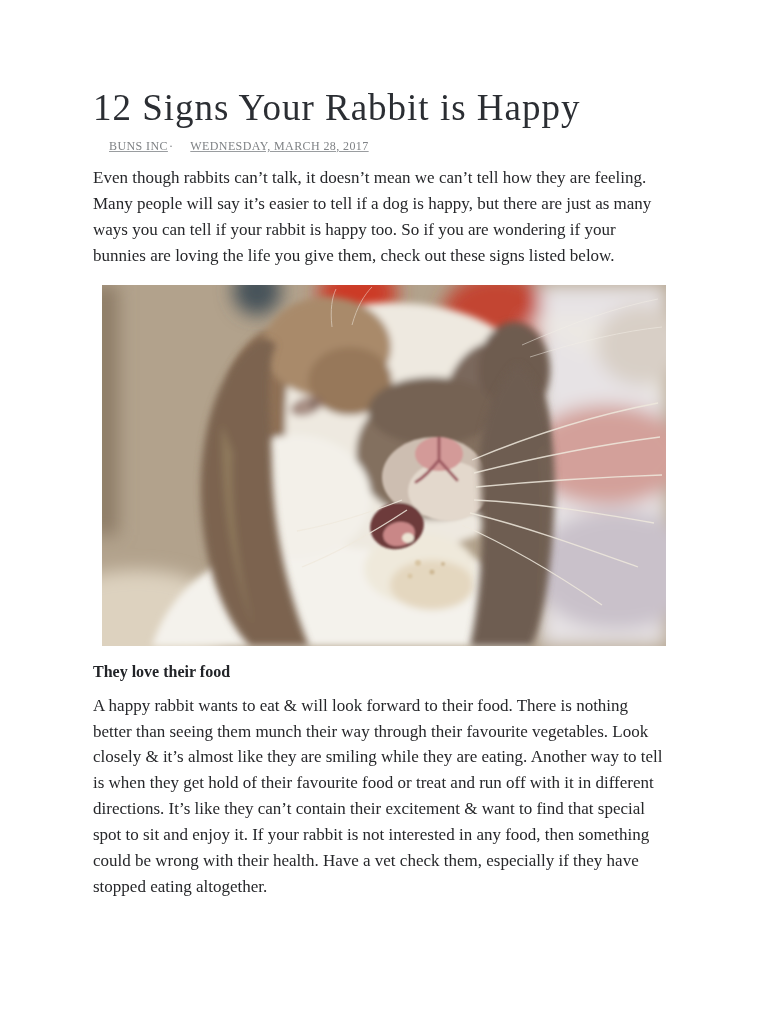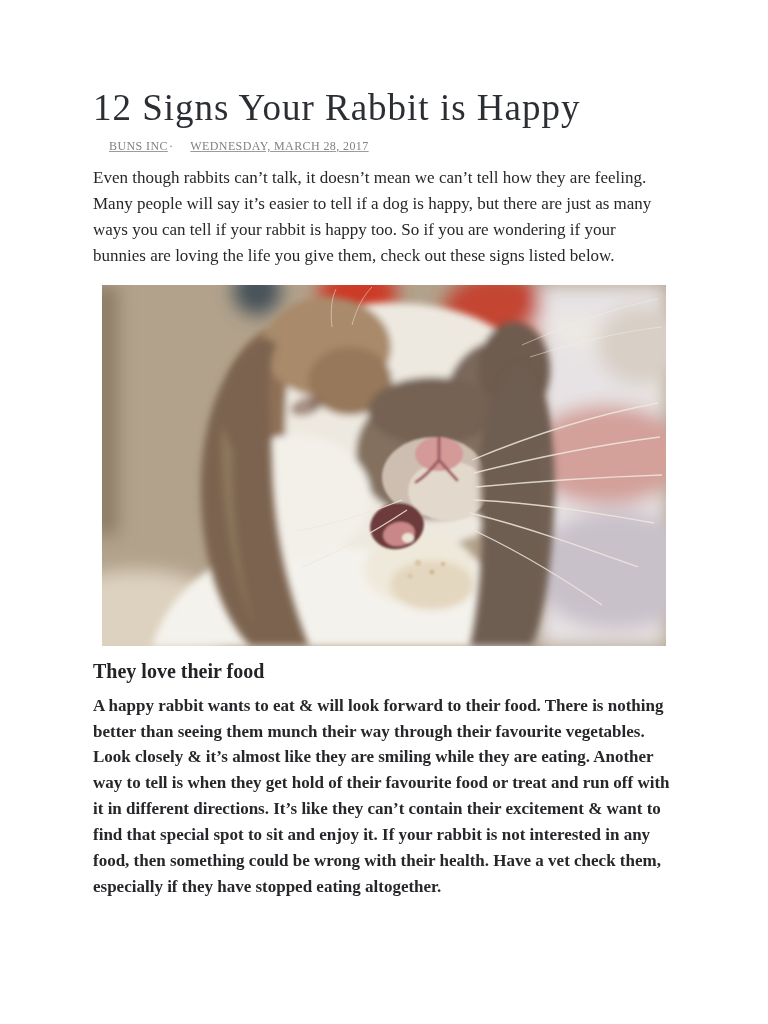--- a/index.html
+++ b/index.html
@@ -49,31 +49,30 @@
     color: #26272a;
   }
   .photo {
     margin: 8px 0 0 9px;
     width: 564px;
     height: 361px;
     line-height: 0;
   }
   .section-heading {
     margin: 16px 0 0 0;
-    font-size: 20px;
+    font-size: 16px;
     font-weight: 700;
     color: #222428;
     line-height: 19px;
   }
   .para2 {
     margin: 12px 0 0 0;
     font-size: 17px;
     line-height: 25.9px;
     color: #26272a;
-    font-weight: bold;
   }
 </style>
 </head>
 <body>
 
 <div class="page">
   <div class="content">
 
     <h1 class="title">12 Signs Your Rabbit is Happy</h1>
 

